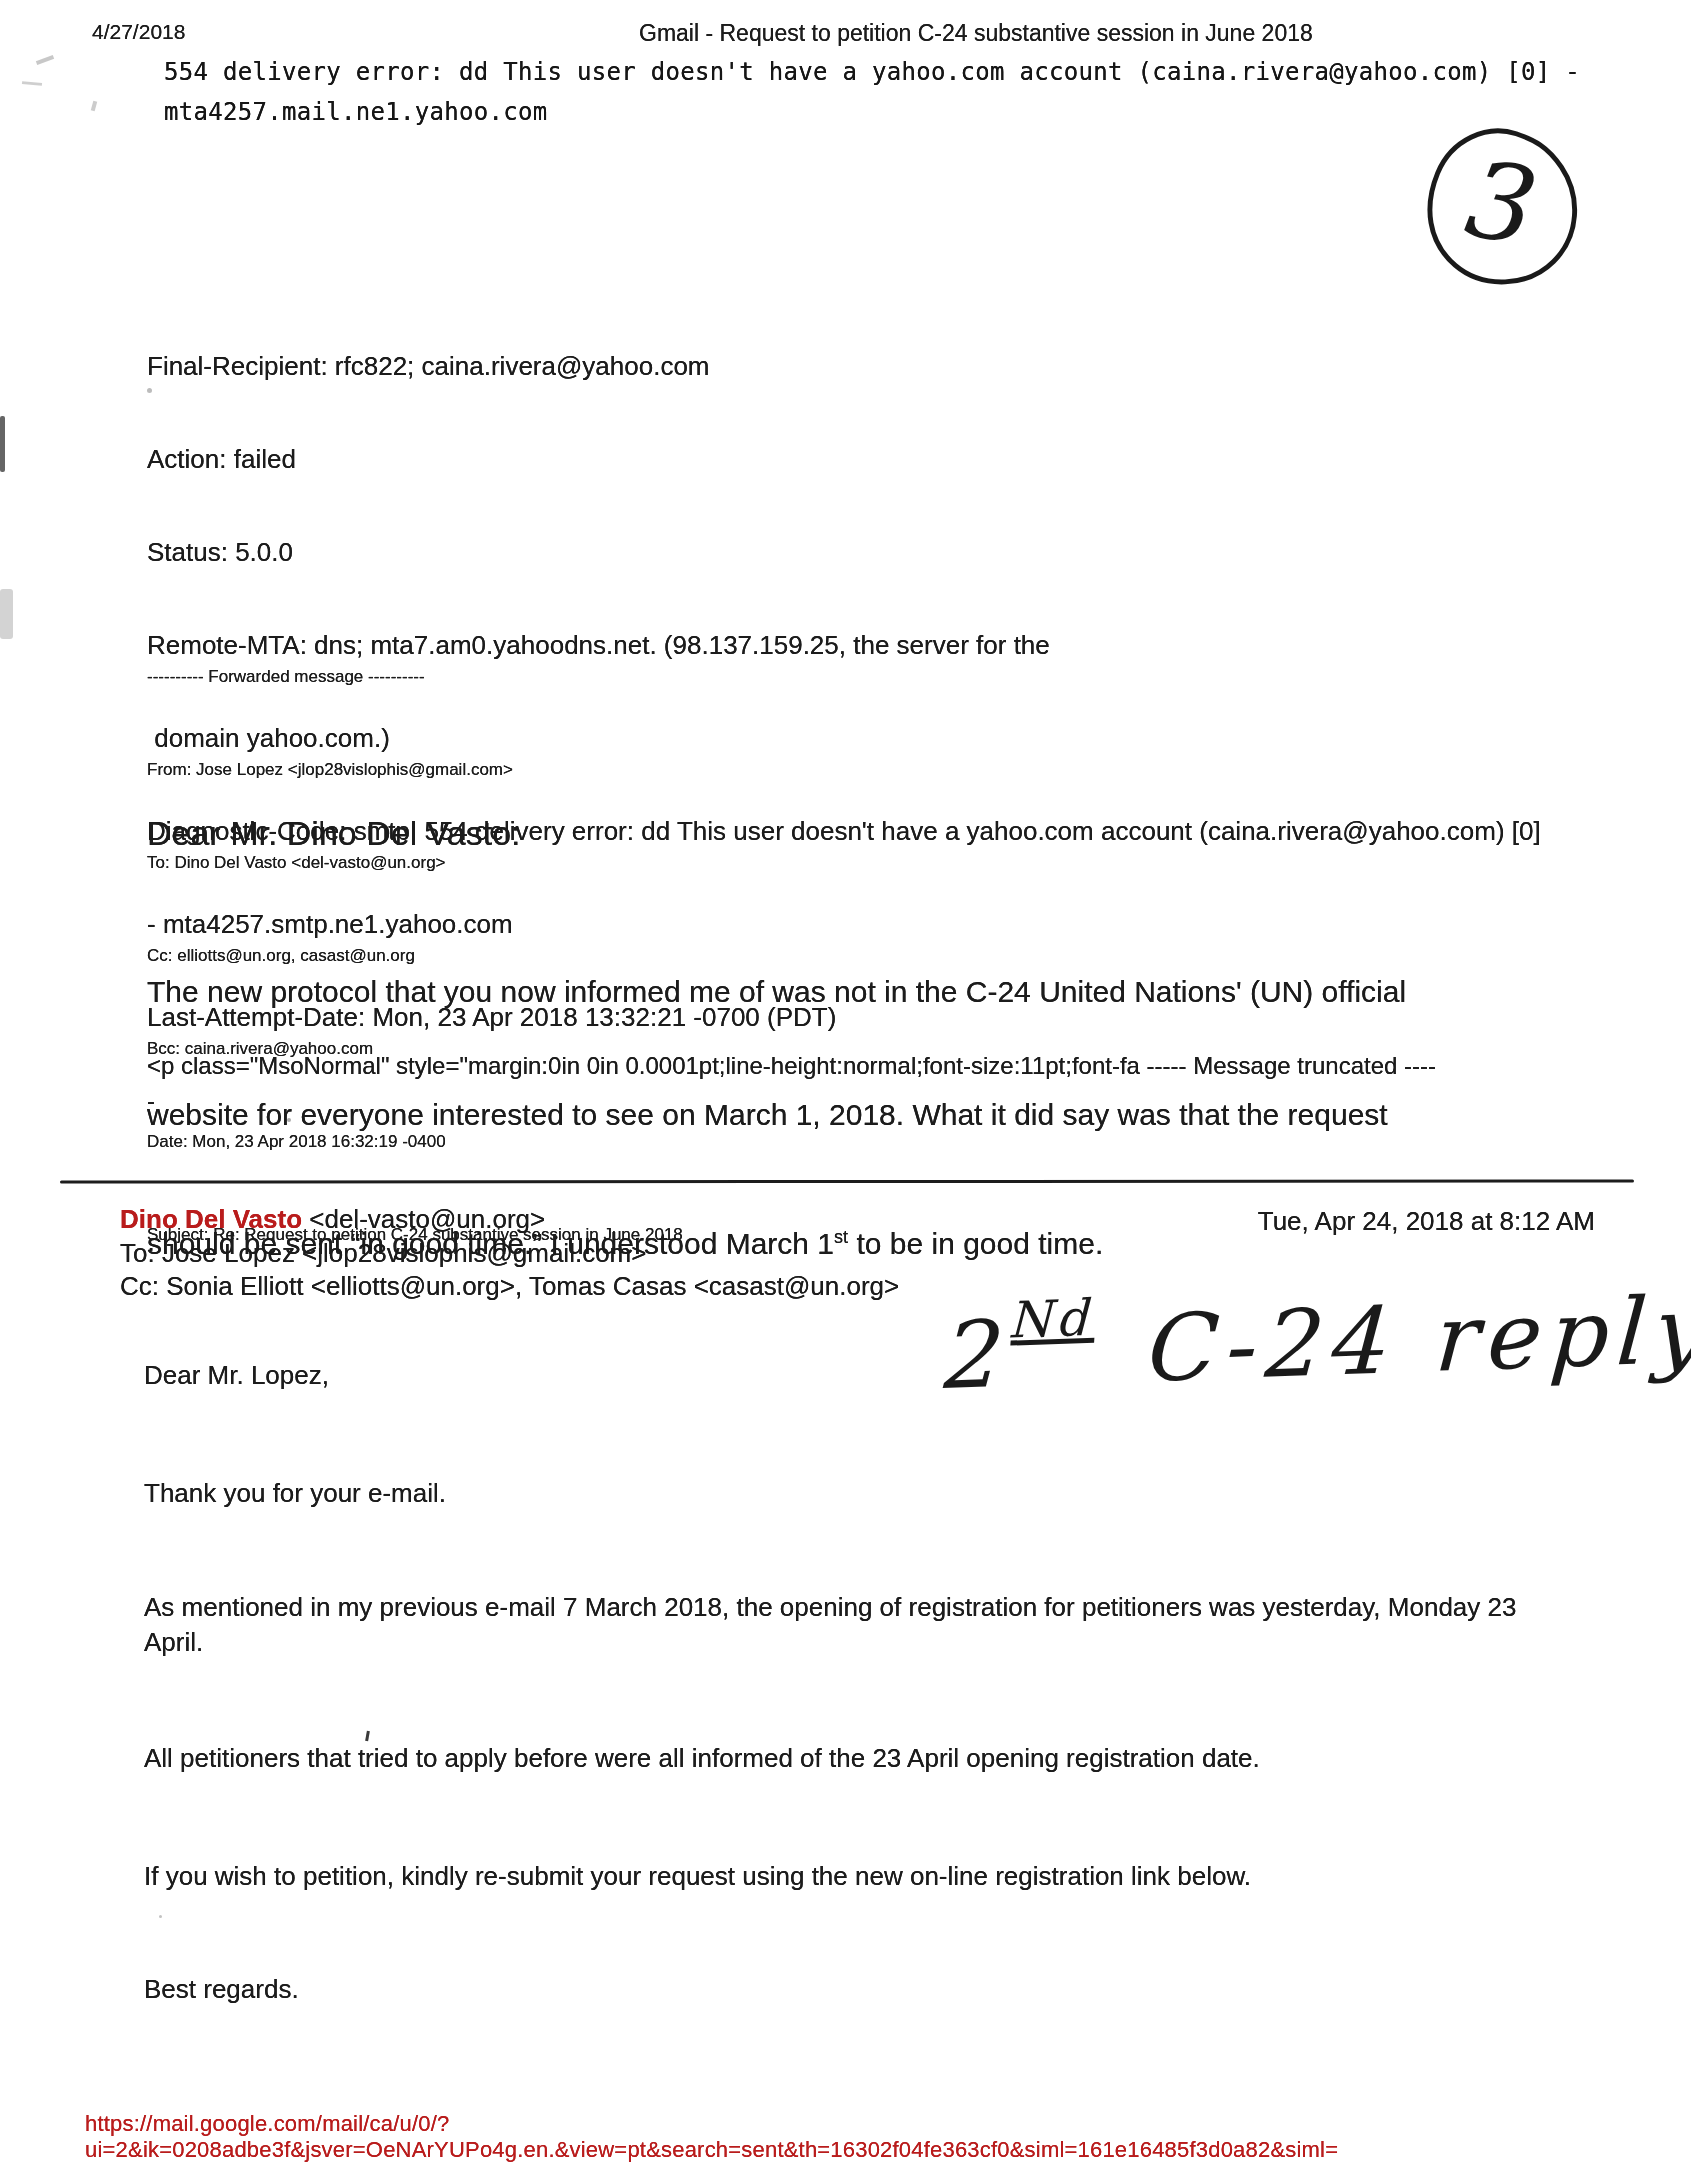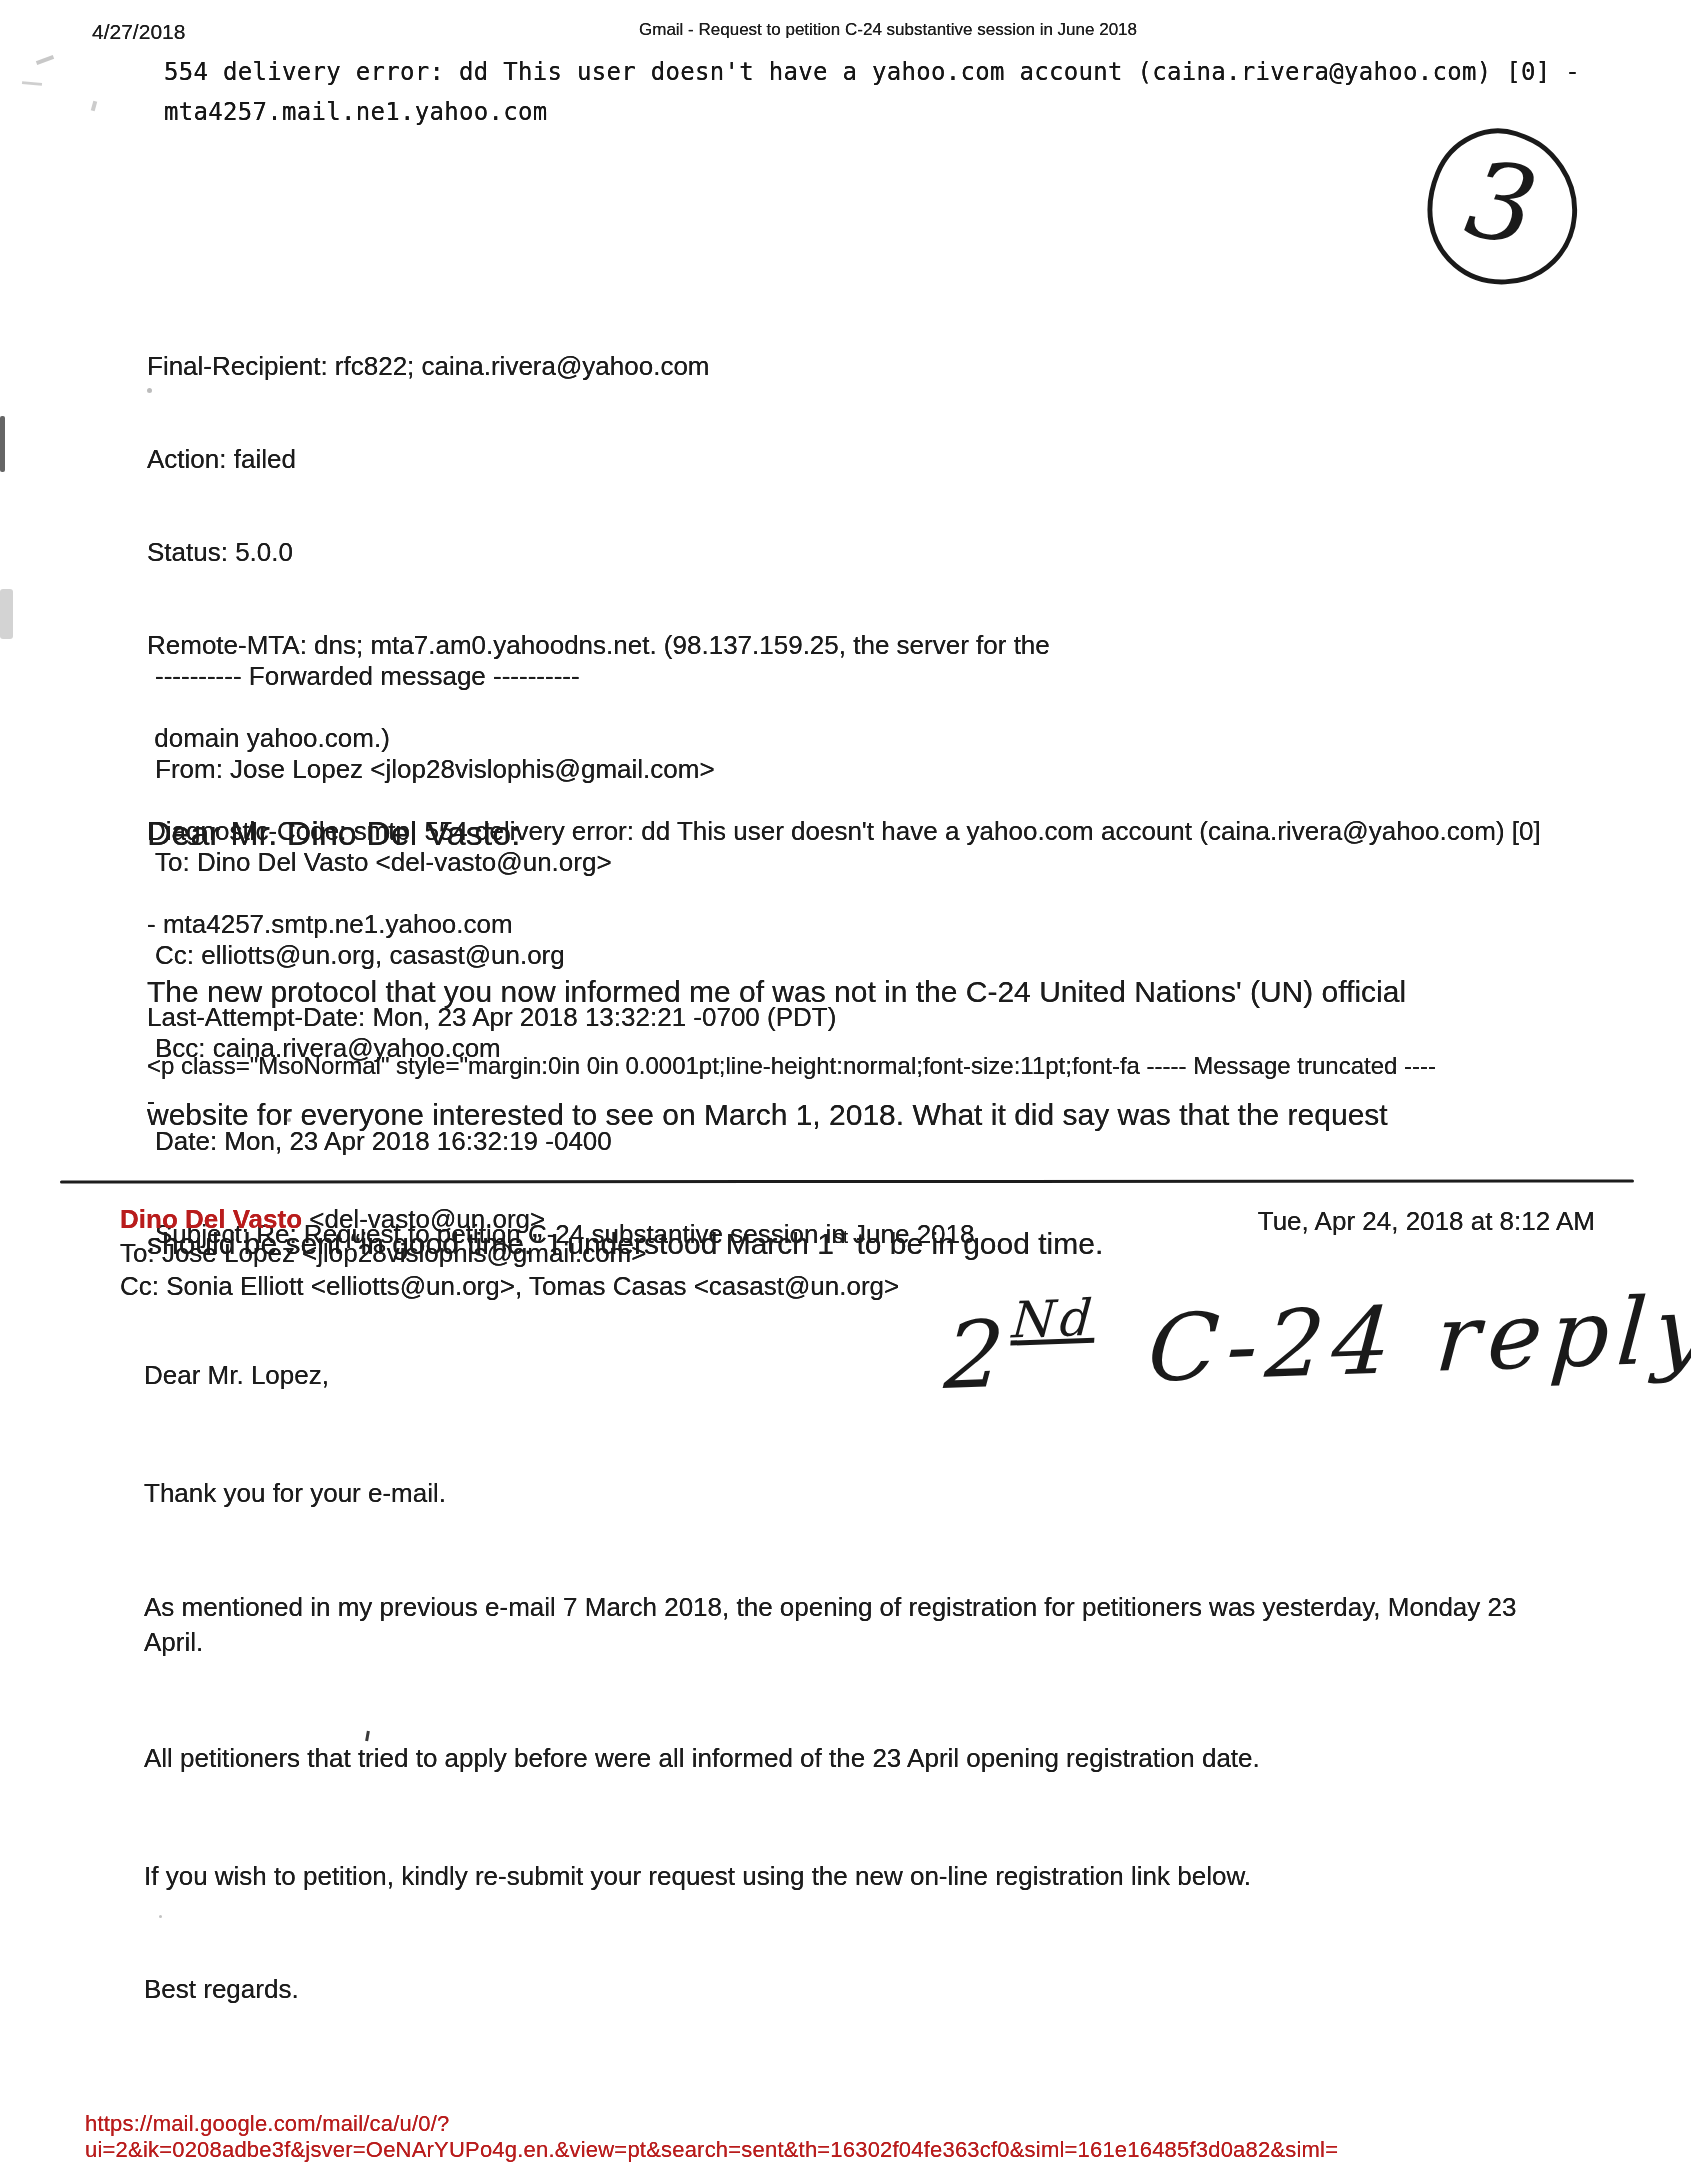--- a/index.html
+++ b/index.html
@@ -3,31 +3,31 @@
 <meta charset="utf-8">
 <style>
   html,body{margin:0;padding:0;background:#e8e8e8;}
   #page{
     position:relative;width:1692px;height:2179px;background:#ffffff;
     font-family:"Liberation Sans",sans-serif;color:#1c1c1c;overflow:hidden;
   }
   .ink{text-shadow:0 0 0.5px currentColor;margin-left:30px;}
   
   .hdr-left{position:absolute;left:62px;top:20px;font-size:21px;}
-  .hdr-title{position:absolute;left:609px;top:20px;font-size:17px;}
+  .hdr-title{position:absolute;left:609px;top:20px;font-size:23px;}
   
   .mono-block{position:absolute;left:134px;top:52px;font-family:"DejaVu Sans Mono",monospace;
     font-size:24px;line-height:40px;letter-spacing:0.3px;color:#161616;}
   
   .circle3{position:absolute;left:1418px;top:122px;width:167px;height:167px;}
   .circle3 text{font-family:"DejaVu Serif",serif;font-style:italic;fill:#1a1a1a;}
   
   .status-block{position:absolute;left:117px;top:289px;font-size:26px;line-height:31px;white-space:pre;}
   
-  .fwd-block{position:absolute;left:125px;top:599px;font-size:26px;line-height:31px;white-space:pre;}
+  .fwd-block{position:absolute;left:117px;top:599px;font-size:17px;line-height:31px;white-space:pre;}
   .salutation1{position:absolute;left:117px;top:814px;font-size:34px;}
   .body1{position:absolute;left:117px;top:889px;font-size:30px;line-height:41px;white-space:pre-wrap;}
   .body1 sup{font-size:18px;}
   .trunc{position:absolute;left:117px;top:1052px;font-size:24px;}
   .trunc-cont{position:absolute;left:117px;top:1087px;font-size:24px;}
   .hr{position:absolute;left:60px;top:1180px;width:1574px;height:3px;background:#1d1d1d;border-radius:2px;transform:rotate(-.04deg);}
   
   .reply-from{position:absolute;left:90px;top:1204px;font-size:26px;white-space:pre;}
   .reply-from .bold{font-weight:bold;color:#b91c1c;}
   .reply-date{position:absolute;top:1206px;right:97px;font-size:26px;}

